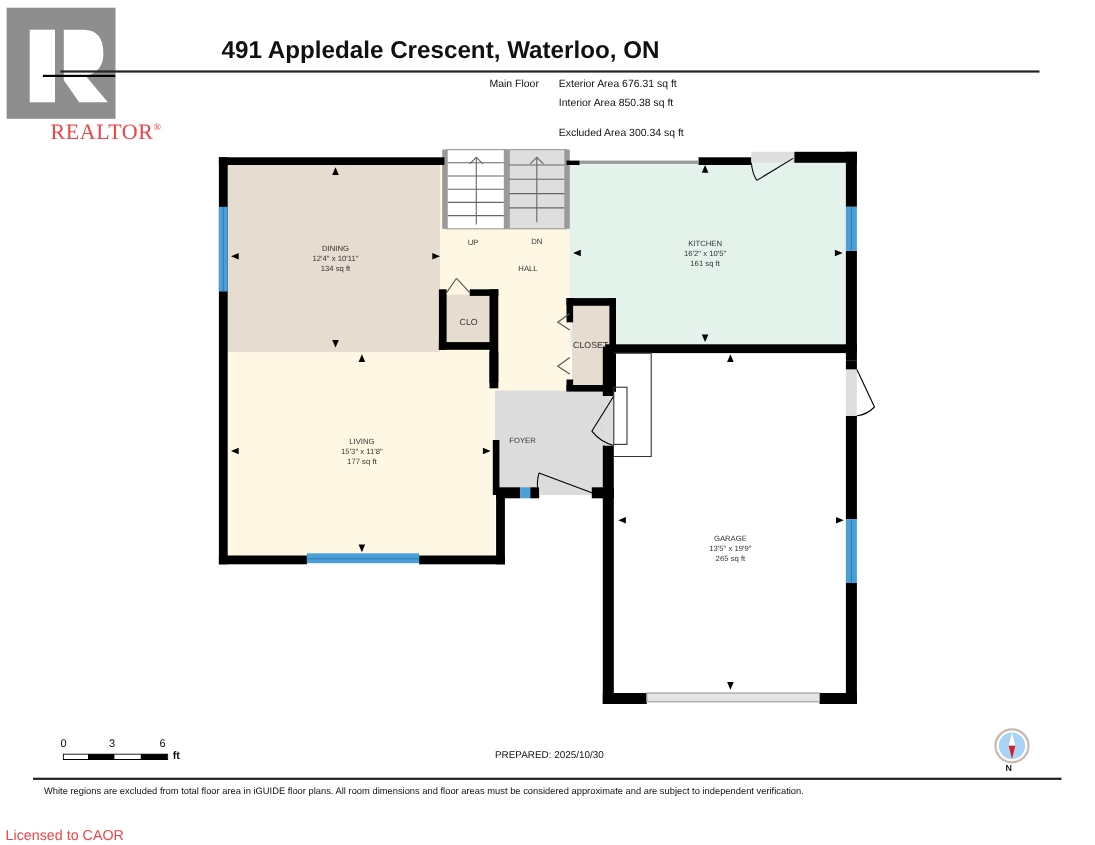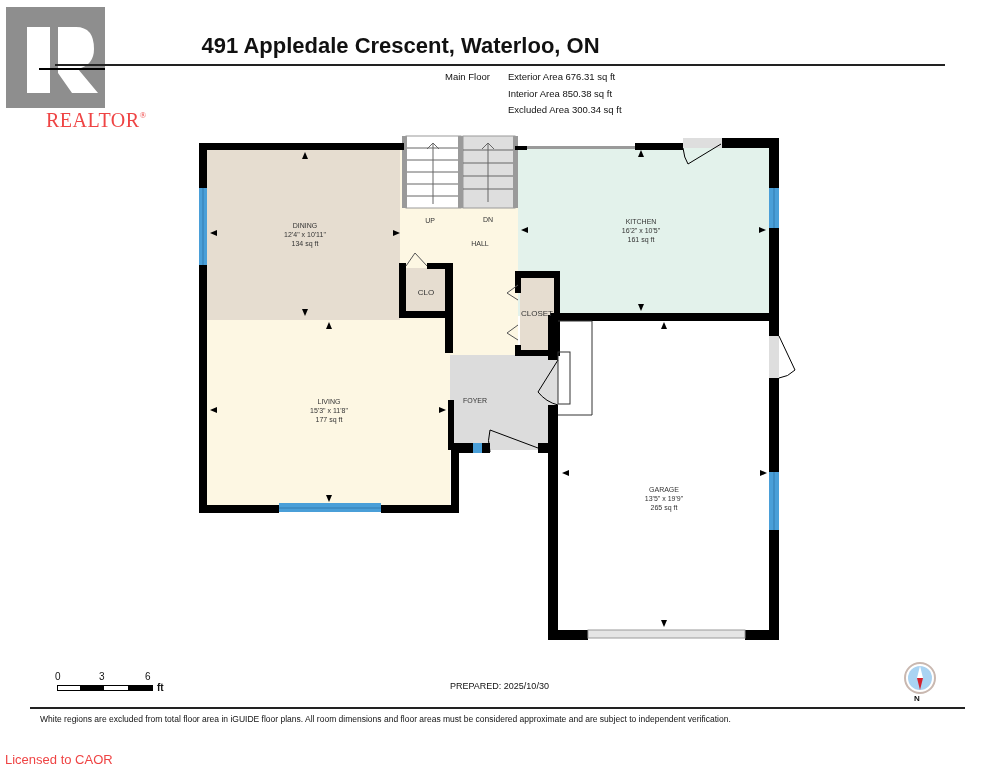--- a/index.html
+++ b/index.html
@@ -33,21 +33,21 @@
   </svg>
 </div>
 <div id="logo-text" class="abs"><span>REALTOR</span><sup>®</sup></div>
 
 <div id="title" class="abs">491 Appledale Crescent, Waterloo, ON</div>
 <div id="title-rule" class="abs"></div>
 
 <div id="area-label" class="abs">Main Floor</div>
 <div class="abs area-line" style="top:71px">Exterior Area 676.31 sq ft</div>
 <div class="abs area-line" style="top:88px">Interior Area 850.38 sq ft</div>
-<div class="abs area-line" style="top:104px">Excluded Area 300.34 sq ft</div>
+<div class="abs area-line" style="top:116px">Excluded Area 300.34 sq ft</div>
 
 <svg id="plan" class="abs" width="995" height="768" viewBox="0 0 995 768">
 
   <rect x="205" y="148" width="200" height="172" fill="#e6ddd0"></rect>
   <rect x="205" y="320" width="245" height="187" fill="#fdf7e3"></rect>
   <rect x="400" y="148" width="118" height="210" fill="#fdf7e3"></rect>
   <rect x="518" y="148" width="252" height="168" fill="#e3f2eb"></rect>
   <rect x="450" y="355" width="105" height="95" fill="#dcdcdc"></rect>
   <rect x="404" y="268" width="44" height="46" fill="#e6ddd0"></rect>
   <rect x="520" y="278" width="37" height="72" fill="#e6ddd0"></rect>

